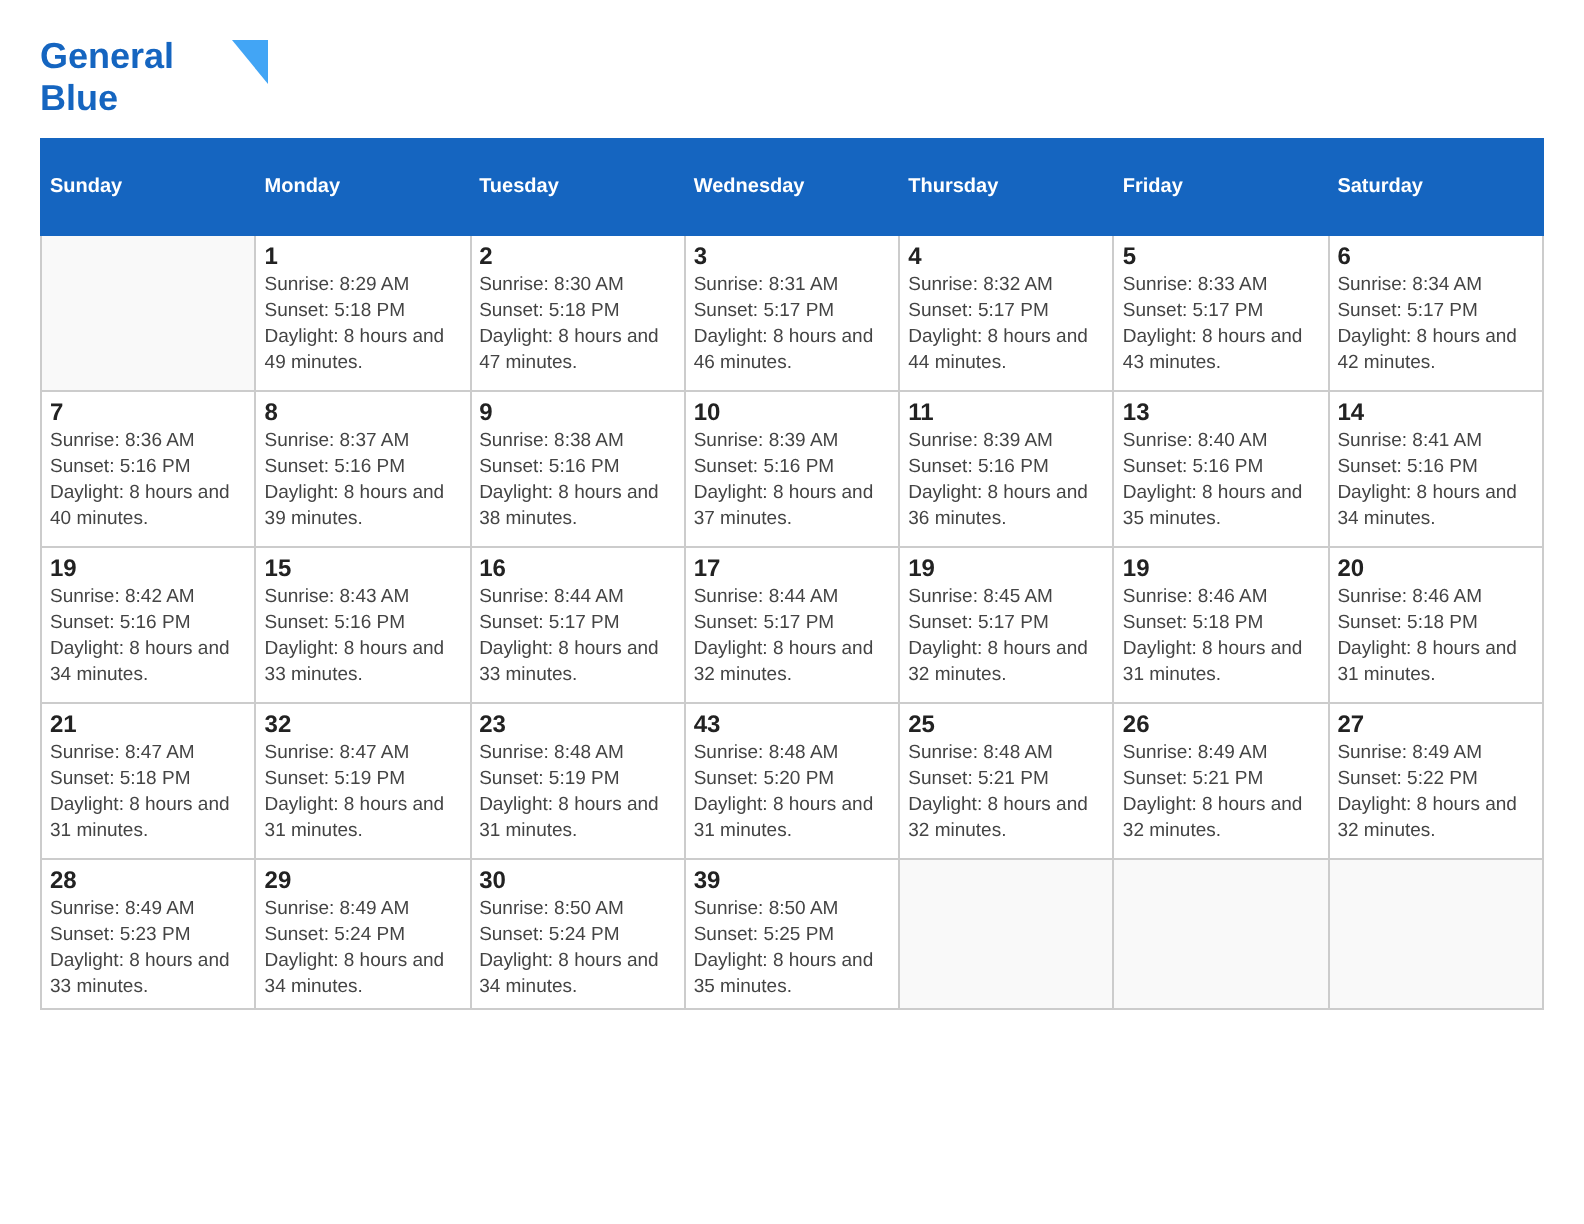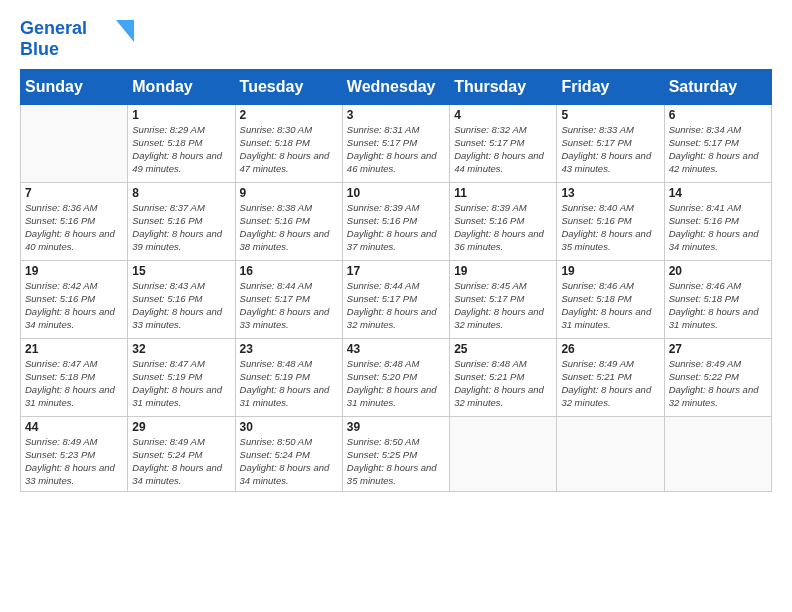--- a/index.html
+++ b/index.html
@@ -39,23 +39,23 @@
       color: #555;
     }
     .calendar {
       width: 100%;
       border-collapse: collapse;
       border: 1px solid #ccc;
     }
     .calendar th {
       background: #1565C0;
       color: #fff;
-      font-size: 16px;
+      font-size: 10px;
       font-weight: bold;
-      padding: 8px 4px;
+      padding: 18px 4px;
       text-align: left;
       border: 1px solid #1565C0;
     }
     .calendar td {
       border: 1px solid #ccc;
       vertical-align: top;
       padding: 3px 4px;
       width: calc(100% / 7);
       height: 78px;
       font-size: 10px;
@@ -68,21 +68,20 @@
     .day-number {
       font-size: 12px;
       font-weight: bold;
       margin-bottom: 2px;
       color: #222;
     }
     .day-detail {
       font-size: 9.5px;
       color: #444;
       line-height: 1.35;
-      font-style: italic;
     }
     .last-row td {
       height: 68px;
     }
   </style>
 </head>
 <body>
 
 <div class="page">
   <div class="header">
@@ -229,21 +228,21 @@
             <div class="day-number">26</div>
             <div class="day-detail">Sunrise: 8:49 AM<br>Sunset: 5:21 PM<br>Daylight: 8 hours and 32 minutes.</div>
           </td>
           <td>
             <div class="day-number">27</div>
             <div class="day-detail">Sunrise: 8:49 AM<br>Sunset: 5:22 PM<br>Daylight: 8 hours and 32 minutes.</div>
           </td>
         </tr>
         <tr class="last-row">
           <td>
-            <div class="day-number">44</div>
+            <div class="day-number">28</div>
             <div class="day-detail">Sunrise: 8:49 AM<br>Sunset: 5:23 PM<br>Daylight: 8 hours and 33 minutes.</div>
           </td>
           <td>
             <div class="day-number">29</div>
             <div class="day-detail">Sunrise: 8:49 AM<br>Sunset: 5:24 PM<br>Daylight: 8 hours and 34 minutes.</div>
           </td>
           <td>
             <div class="day-number">30</div>
             <div class="day-detail">Sunrise: 8:50 AM<br>Sunset: 5:24 PM<br>Daylight: 8 hours and 34 minutes.</div>
           </td>

